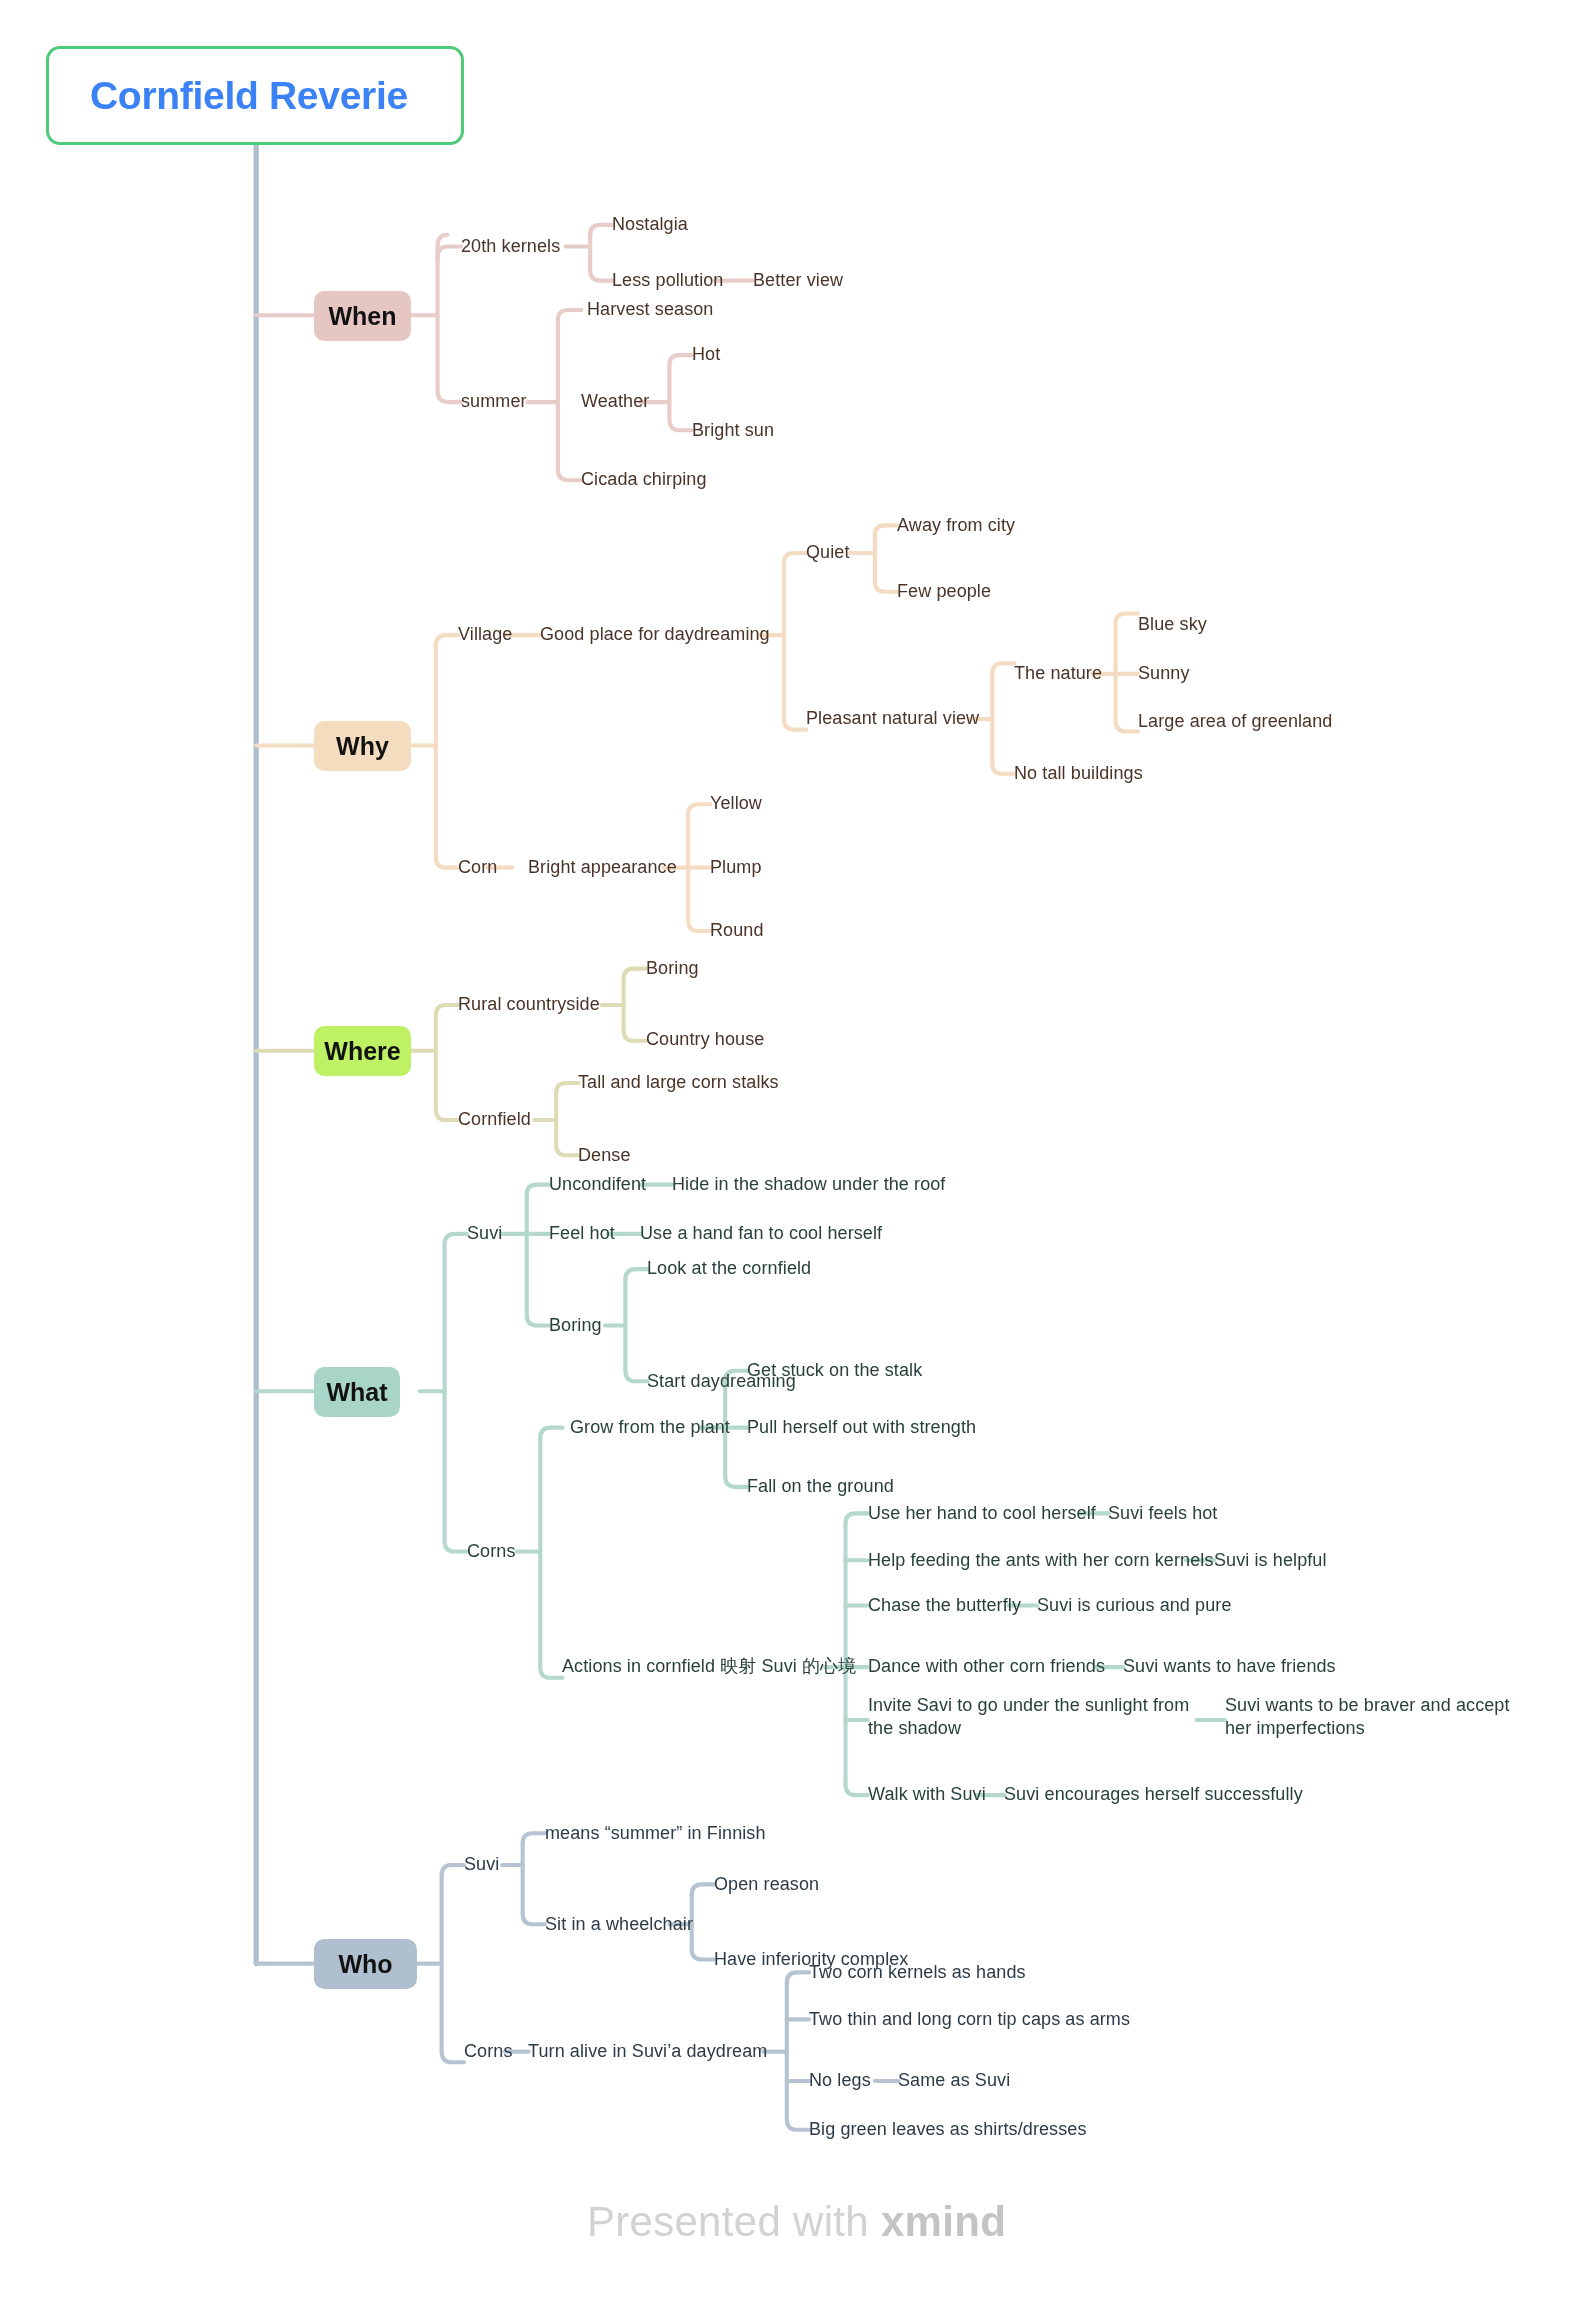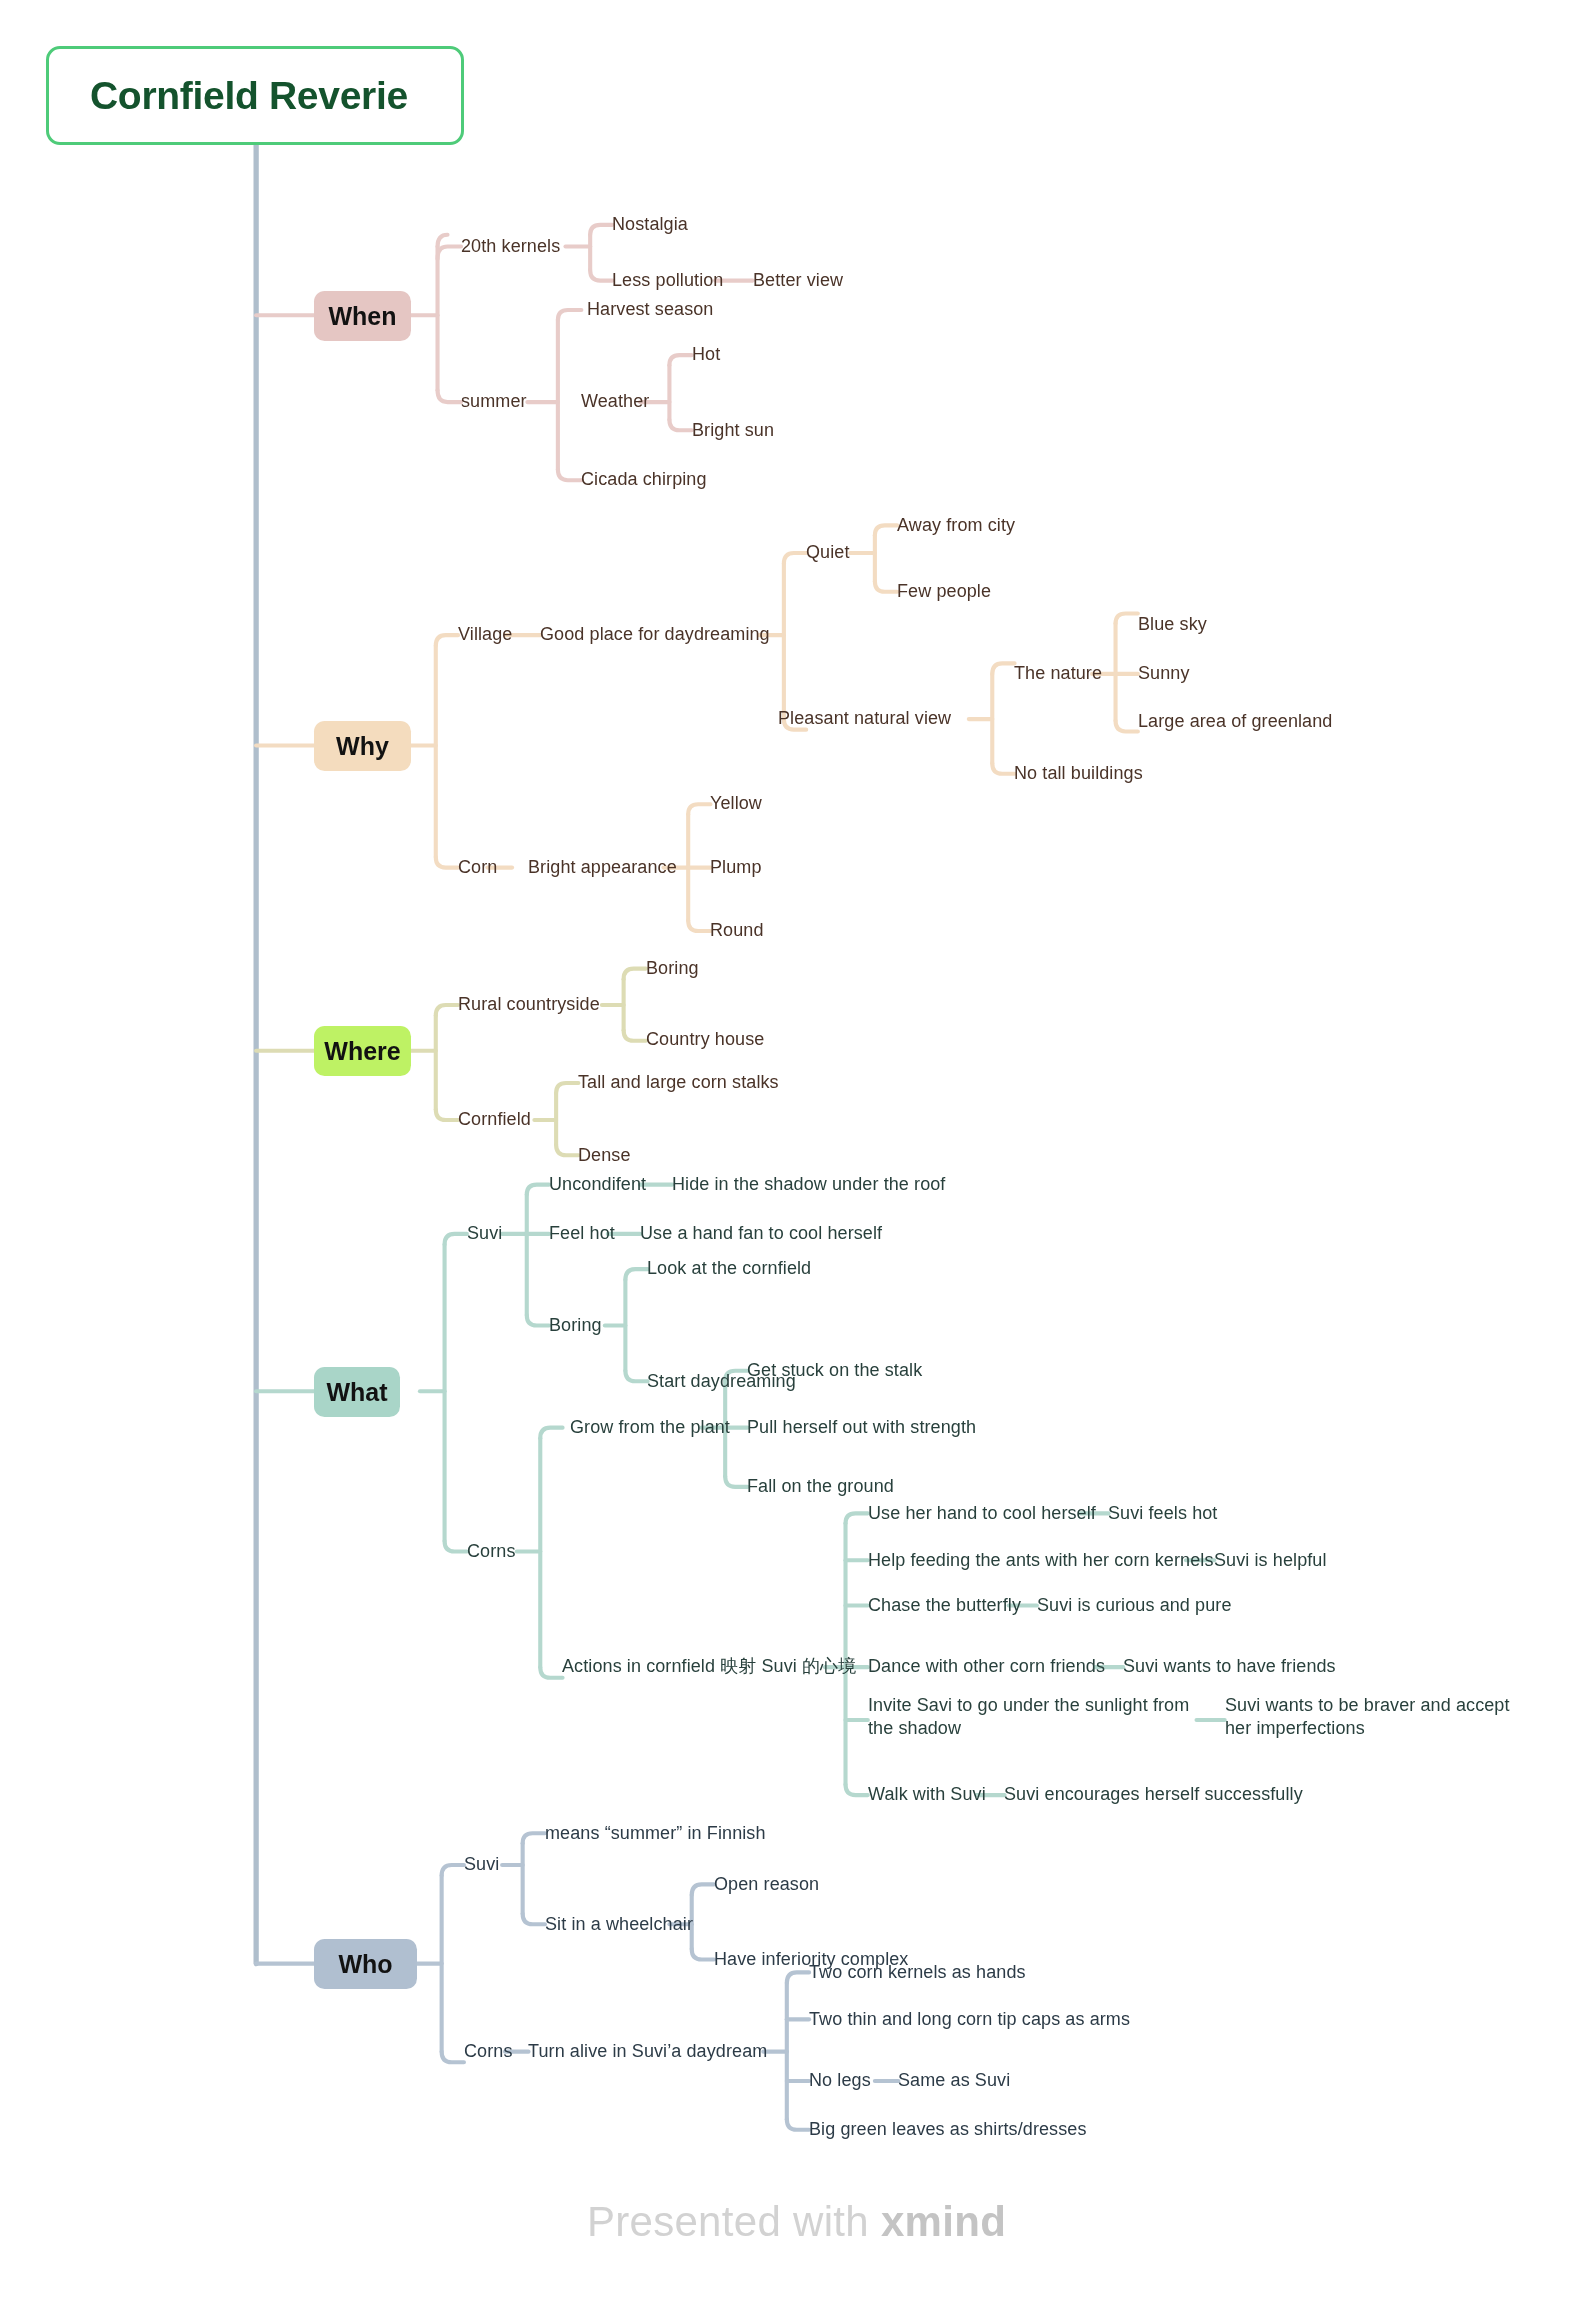--- a/index.html
+++ b/index.html
@@ -30,21 +30,21 @@
     border:3.5px solid #4ECB79;
     border-radius:14px;
     background:#ffffff;
     display:flex;
     align-items:center;
   }
   .root-label{
     padding-left:41px;
     font-size:39px;
     font-weight:700;
-    color:#14532d;
+    color:#3b82f6;
     letter-spacing:-0.3px;
     white-space:nowrap;
   }
   
   .branch-pill{
     position:absolute;
     box-sizing:border-box;
     border-radius:10.6px;
     display:flex;
     align-items:center;
@@ -293,21 +293,21 @@
   <div class="topic t-when" style="left:581px;top:390px;">Weather</div>
   <div class="topic t-when" style="left:692px;top:343px;">Hot</div>
   <div class="topic t-when" style="left:692px;top:419px;">Bright sun</div>
   <div class="topic t-when" style="left:581px;top:468px;">Cicada chirping</div>
 
   <div class="topic t-why" style="left:458px;top:623px;">Village</div>
   <div class="topic t-why" style="left:540px;top:623px;">Good place for daydreaming</div>
   <div class="topic t-why" style="left:806px;top:541px;">Quiet</div>
   <div class="topic t-why" style="left:897px;top:514px;">Away from city</div>
   <div class="topic t-why" style="left:897px;top:580px;">Few people</div>
-  <div class="topic t-why" style="left:778px;top:707px;">Pleasant natural view</div>
+  <div class="topic t-why" style="left:806px;top:707px;">Pleasant natural view</div>
   <div class="topic t-why" style="left:1014px;top:662px;">The nature</div>
   <div class="topic t-why" style="left:1138px;top:613px;">Blue sky</div>
   <div class="topic t-why" style="left:1138px;top:662px;">Sunny</div>
   <div class="topic t-why" style="left:1138px;top:710px;">Large area of greenland</div>
   <div class="topic t-why" style="left:1014px;top:762px;">No tall buildings</div>
   <div class="topic t-why" style="left:458px;top:856px;">Corn</div>
   <div class="topic t-why" style="left:528px;top:856px;">Bright appearance</div>
   <div class="topic t-why" style="left:710px;top:792px;">Yellow</div>
   <div class="topic t-why" style="left:710px;top:856px;">Plump</div>
   <div class="topic t-why" style="left:710px;top:919px;">Round</div>

